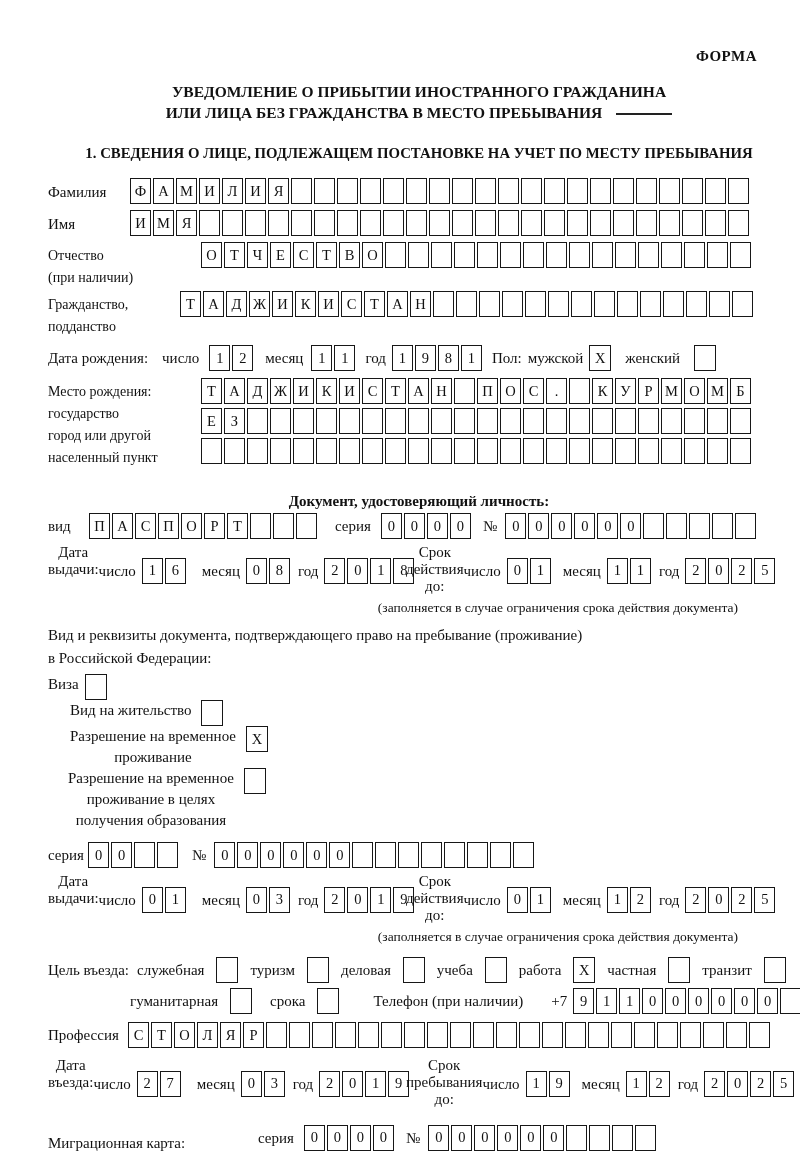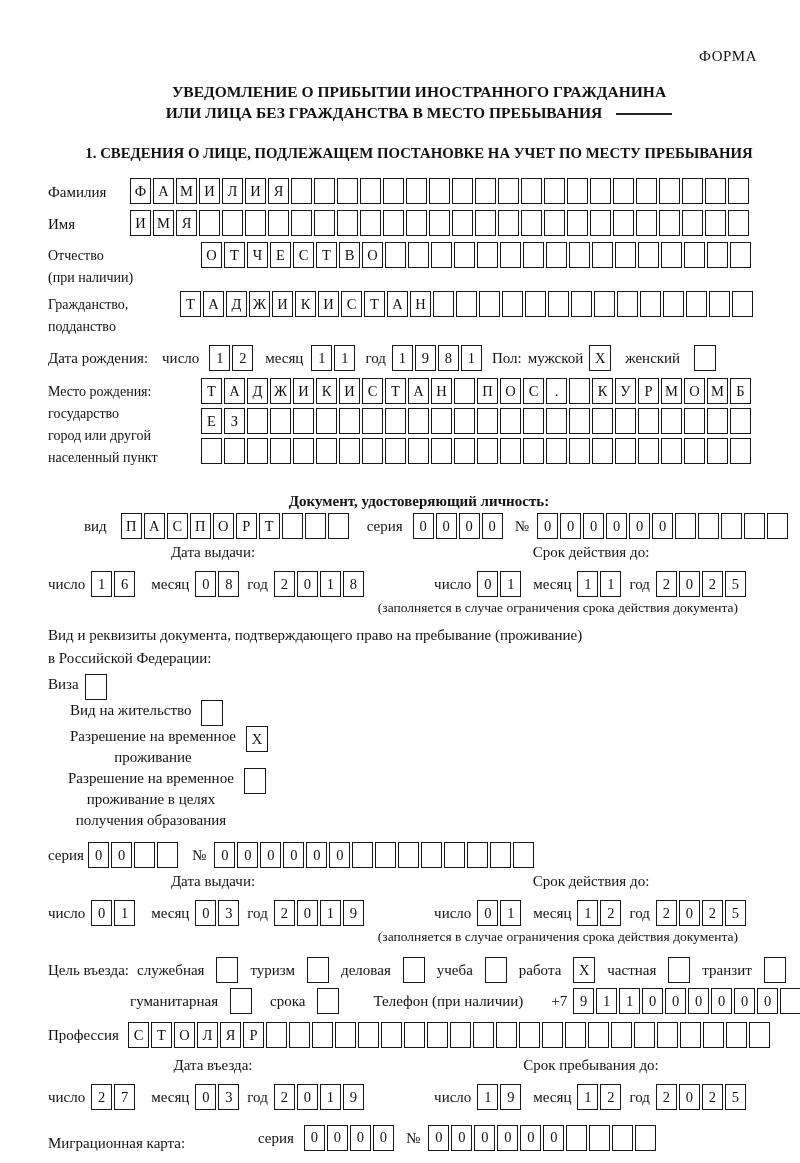--- a/index.html
+++ b/index.html
@@ -6,21 +6,21 @@
   body{
     width:800px;height:1163px;overflow:hidden;
     font-family:"Liberation Serif","DejaVu Serif",serif;
     color:#111;
   }
   .page{box-sizing:border-box;width:800px;height:1163px;padding:34px 10px 0 48px;position:relative;}
 
   
   .appendix{margin-left:569px;font-size:13.5px;line-height:18px;}
   .appendix .gap{height:3px;}
-  .forma{margin-top:14px;text-align:right;padding-right:33px;font-weight:normal;font-size:15px;letter-spacing:.5px;}
+  .forma{margin-top:14px;text-align:right;padding-right:33px;font-weight:bold;font-size:15px;letter-spacing:.5px;}
 
   
   .title{margin-top:16px;text-align:center;font-weight:bold;font-size:15.5px;line-height:21px;}
   .title-underline{display:inline-block;width:56px;border-bottom:2px solid #222;margin-left:14px;transform:translateY(-3px);}
   .section-heading{margin-top:22px;text-align:center;font-weight:bold;font-size:14.8px;}
 
   
   .frow{display:flex;align-items:flex-start;margin-top:6px;}
   .flabel{flex:none;font-size:15px;line-height:22px;padding-top:3px;}
   .lbl{font-size:15px;line-height:28px;white-space:nowrap;}
@@ -33,21 +33,21 @@
   .chk{
     flex:none;width:20px;height:24px;border:1.6px solid #171717;
     display:inline-flex;align-items:center;justify-content:center;
     font-size:14.5px;background:#fff;
   }
   .stack .cells{margin-bottom:4px;}
   .mlabel div{font-size:14px;line-height:22px;}
 
   
   .dates-pair{display:flex;margin-top:4px;}
-  .dgroup{display:flex;flex-direction:column;gap:8px;}
+  .dgroup{display:flex;flex-direction:row;}
   .dgroup .dheading{text-align:center;font-size:15px;margin-bottom:2px;}
   .dline{display:flex;align-items:center;}
   .dline .lbl{margin-right:6px;line-height:24px;}
   .note-right{text-align:right;padding-right:52px;font-size:13.5px;margin-top:3px;}
 
   .doc-heading{text-align:center;font-weight:bold;font-size:15px;margin-top:24px;}
 
   .intro{font-size:15px;line-height:23px;margin-top:8px;}
 
   
@@ -324,21 +324,21 @@
           <span class="cell"></span>
           <span class="cell"></span>
           <span class="cell"></span>
         </div>
     </div>
   </div>
 
   <div class="doc-heading">Документ, удостоверяющий личность:</div>
 
   <div class="frow" style="margin-top:2px;align-items:center;">
-    <span class="lbl" style="width:41px;margin-left:36px;">вид</span>
+    <span class="lbl" style="width:41px;">вид</span>
     <span class="cells">
         <span class="cell">П</span>
         <span class="cell">А</span>
         <span class="cell">С</span>
         <span class="cell">П</span>
         <span class="cell">О</span>
         <span class="cell">Р</span>
         <span class="cell">Т</span>
         <span class="cell"></span>
         <span class="cell"></span>

